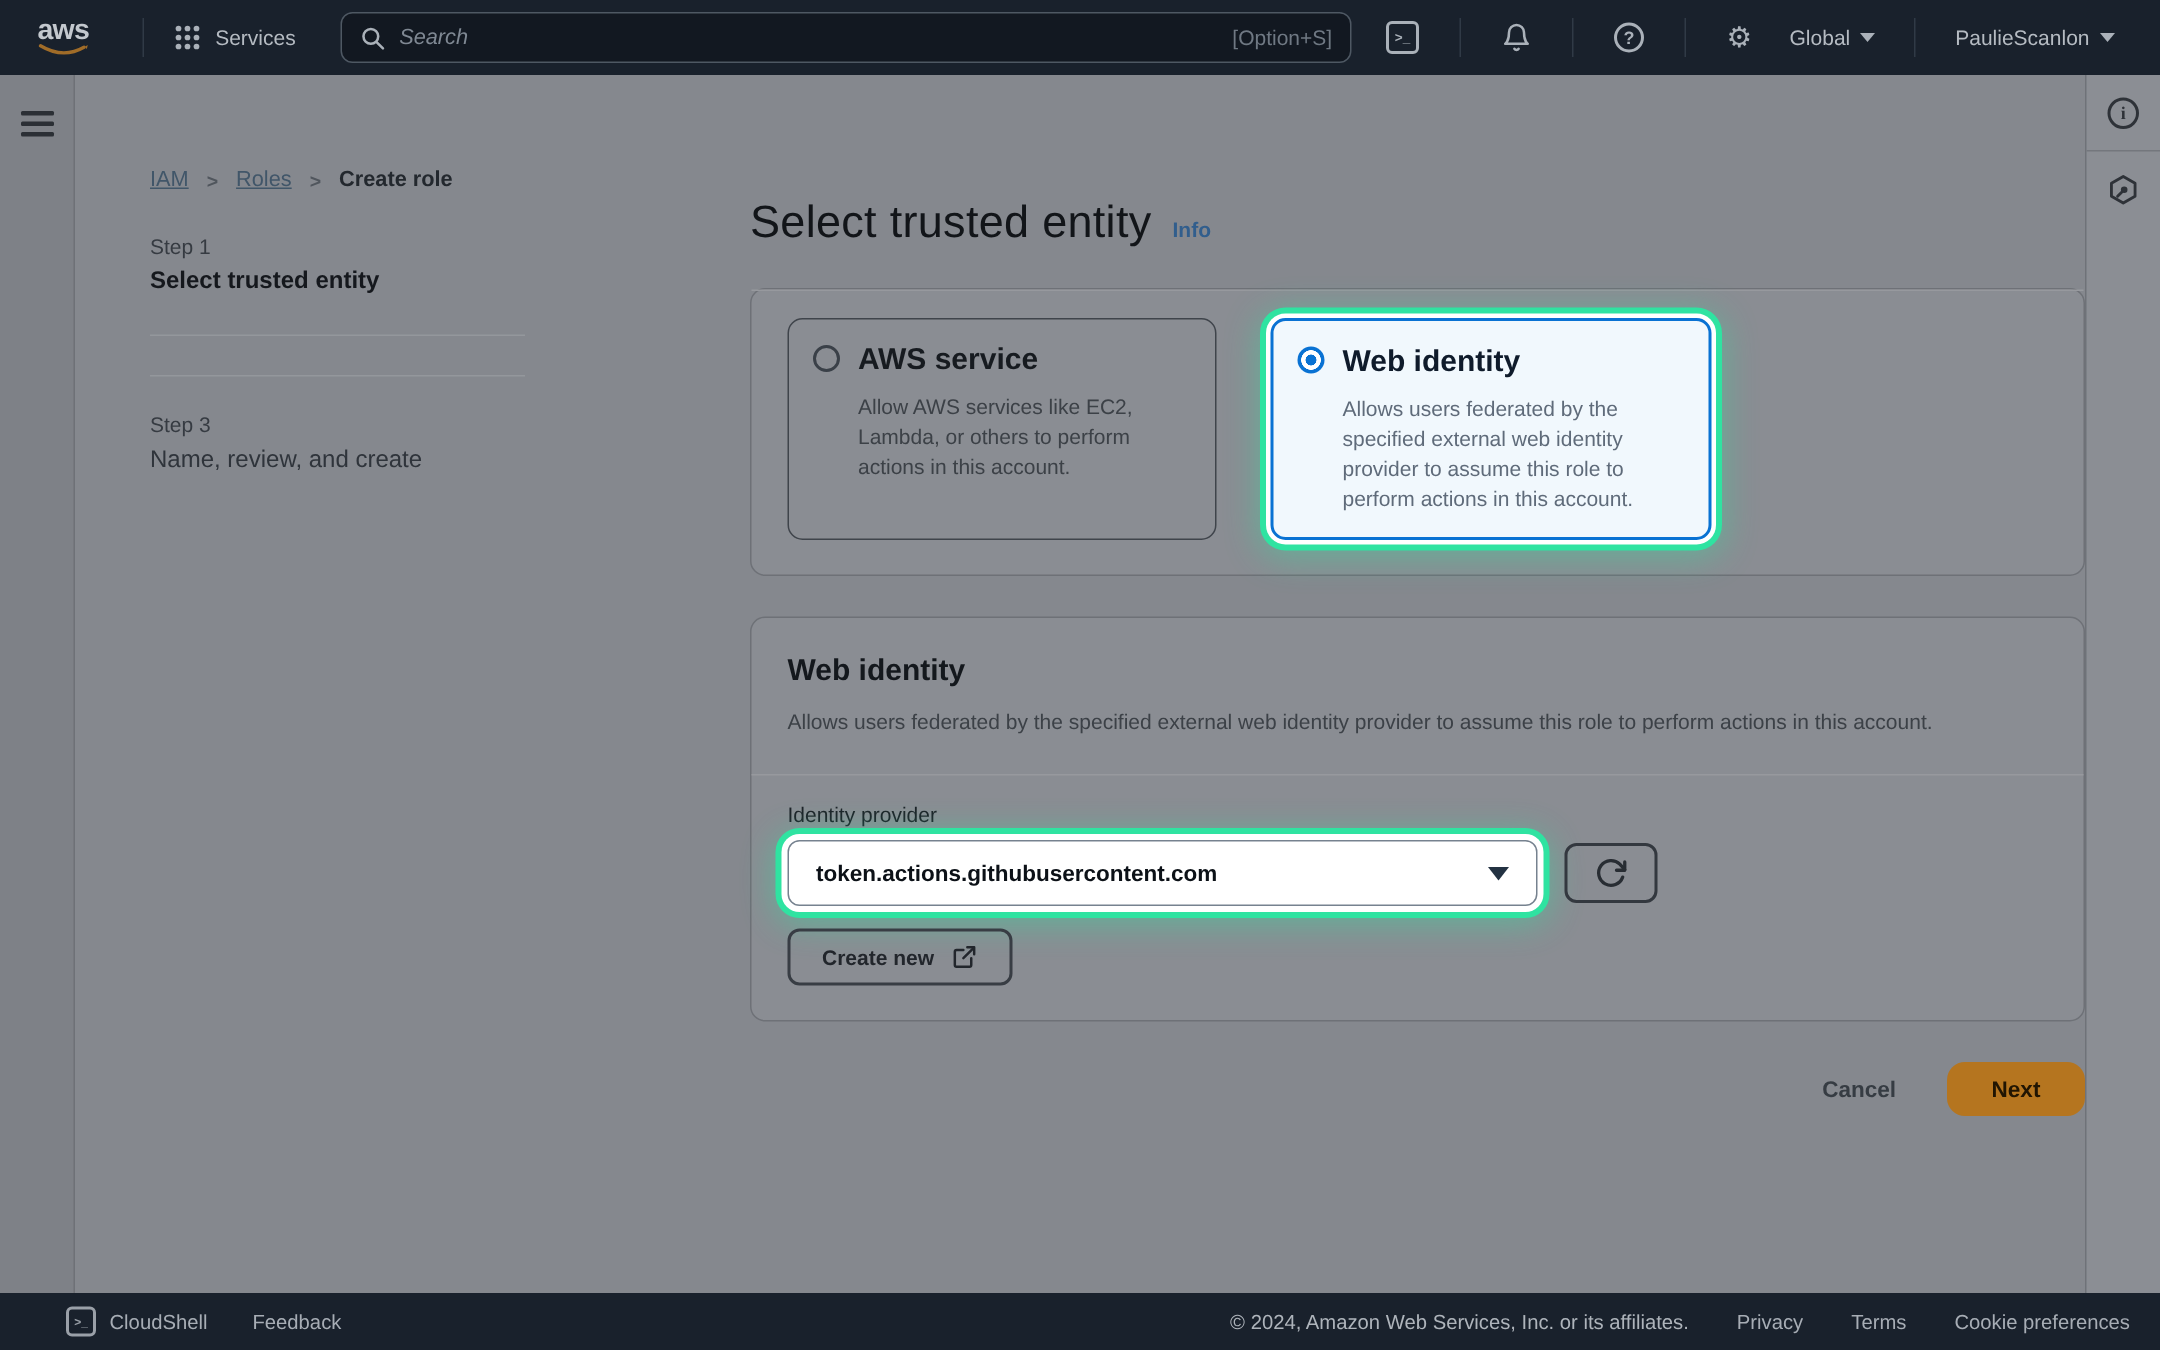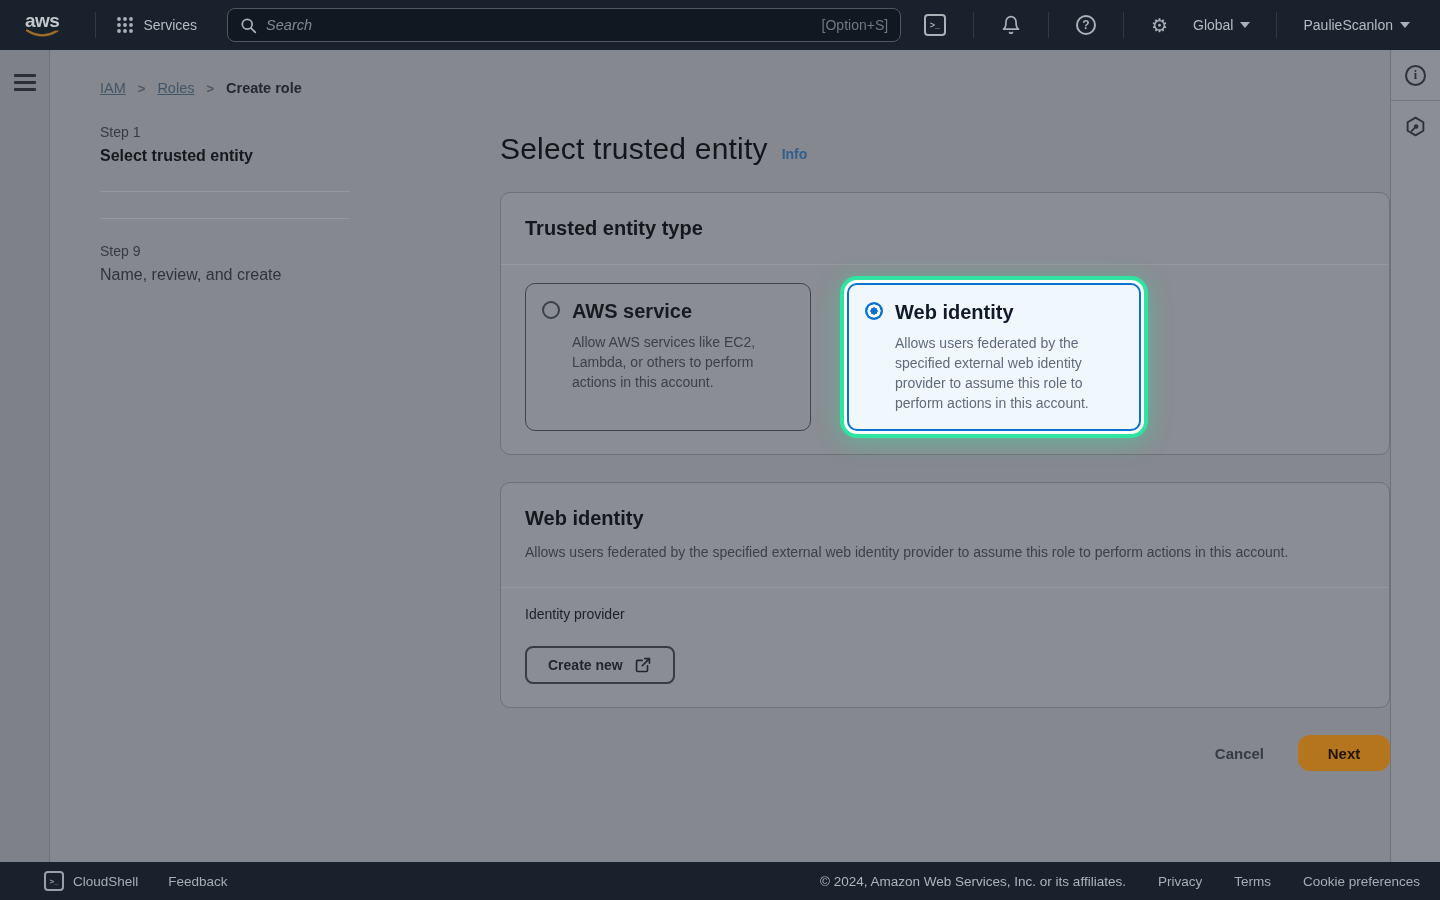--- a/index.html
+++ b/index.html
@@ -49,21 +49,21 @@
   .content{ flex:1; display:flex; }
   .right-rail{ width:50px; background:#8b8e94; border-left:1px solid #6f7278;}
   .rail-cell{ height:50px; display:flex; align-items:center; justify-content:center; cursor:pointer;}
   .rail-divider{ height:1px; background:#74777d;}
   .info-circle{ width:21px; height:21px; border:2px solid #2e3238; border-radius:50%;
     display:flex; align-items:center; justify-content:center; font-size:12px; font-weight:700;
     color:#2e3238; font-family:"Liberation Serif", serif;}
 
   
   .left-col{ width:350px; padding:30px 0 0 50px;}
-  .breadcrumb{ display:flex; align-items:center; gap:12px; font-size:14.5px; margin-bottom:28px;}
+  .breadcrumb{ display:flex; align-items:center; gap:12px; font-size:14.5px; margin-bottom:28px;margin-top:32px;}
   .crumb-link{ color:#415669; text-decoration:underline; cursor:pointer;}
   .crumb-sep{ color:#50565d; font-weight:700; font-size:13px;}
   .crumb-current{ color:#23282e; font-weight:700;}
   .step-label{ font-size:14px; color:#363b42; margin-bottom:7px;}
   .step-title-active{ font-size:16px; font-weight:700; color:#15181d;}
   .step-title{ font-size:16px; color:#2f343b;}
   .step-divider{ height:1px; background:#94979c; margin:26px 0 24px 0; width:250px;}
 
   
   .main-col{ width:890px; margin-left:100px; padding-top:82px;}
@@ -224,35 +224,32 @@
         <span class="crumb-current">Create role</span>
       </nav>
 
       <div>
         <div class="step-label">Step 1</div>
         <div class="step-title-active">Select trusted entity</div>
       </div>
       <div class="step-divider"></div>
       <div class="step-divider"></div>
       <div>
-        <div class="step-label">Step 9</div>
+        <div class="step-label">Step 3</div>
         <div class="step-title">Name, review, and create</div>
       </div>
     </div>
 
     <div class="main-col">
       <div class="page-title-row">
         <h1>Select trusted entity</h1>
         <span class="info-link">Info</span>
       </div>
 
       <section class="card">
-        <div class="card-header">
-          <h2>Trusted entity type</h2>
-        </div>
         <div class="card-hr"></div>
         <div class="card-body">
           <div class="tiles">
             <div class="tile">
               <span class="radio"></span>
               <div>
                 <div class="tile-title">AWS service</div>
                 <div class="tile-desc">Allow AWS services like EC2, Lambda, or others to perform actions in this account.</div>
               </div>
             </div>
@@ -268,20 +265,32 @@
       </section>
 
       <section class="card">
         <div class="card-header">
           <h2>Web identity</h2>
           <p class="card-desc">Allows users federated by the specified external web identity provider to assume this role to perform actions in this account.</p>
         </div>
         <div class="card-hr"></div>
         <div class="card-body">
           <div class="field-label">Identity provider</div>
+          <div class="provider-row">
+            <div class="select-box">
+              <span class="select-value">token.actions.githubusercontent.com</span>
+              <span class="select-caret"></span>
+            </div>
+            <button class="btn-refresh">
+              <svg width="22" height="22" viewBox="0 0 24 24">
+                <polyline points="22 4 22 10 16 10" fill="none" stroke="currentColor" stroke-width="2.4" stroke-linecap="round" stroke-linejoin="round"></polyline>
+                <path d="M20.5 15a9 9 0 1 1-2.1-9.4L22 9.5" fill="none" stroke="currentColor" stroke-width="2.4" stroke-linecap="round"></path>
+              </svg>
+            </button>
+          </div>
           <button class="btn-create">
             <span>Create new</span>
             <svg width="18" height="18" viewBox="0 0 24 24">
               <path d="M18 13v6a1.6 1.6 0 0 1-1.6 1.6H5A1.6 1.6 0 0 1 3.4 19V7.4A1.6 1.6 0 0 1 5 5.8h6" fill="none" stroke="currentColor" stroke-width="2.2" stroke-linecap="round"></path>
               <polyline points="14.5 3.4 20.6 3.4 20.6 9.5" fill="none" stroke="currentColor" stroke-width="2.2" stroke-linecap="round" stroke-linejoin="round"></polyline>
               <line x1="11" y1="13" x2="20.2" y2="3.8" stroke="currentColor" stroke-width="2.2" stroke-linecap="round"></line>
             </svg>
           </button>
         </div>
       </section>

